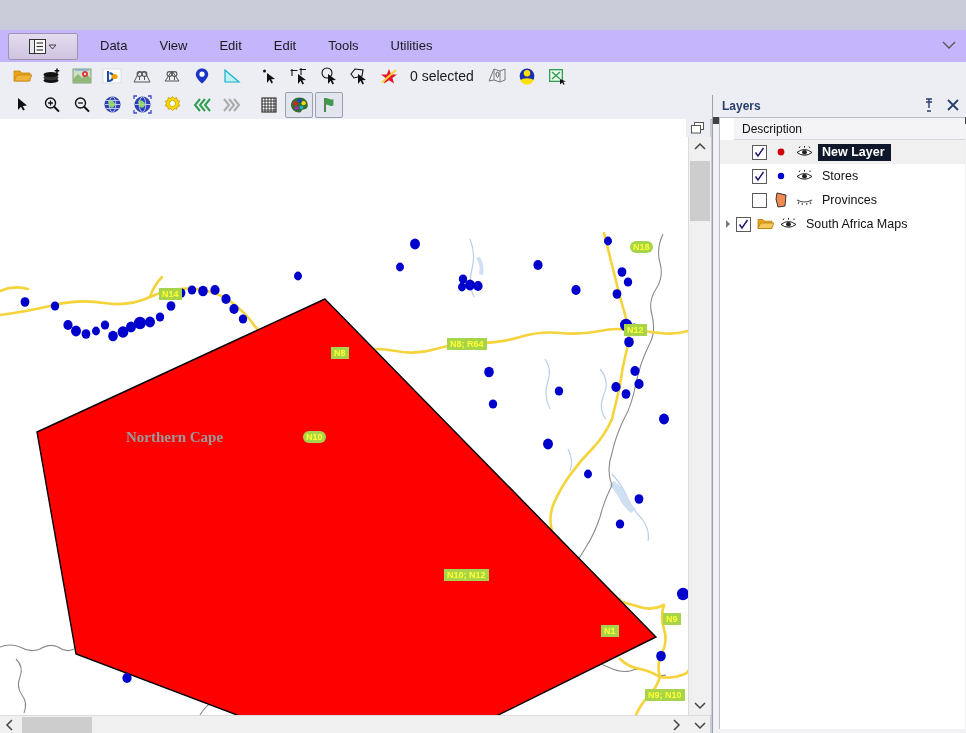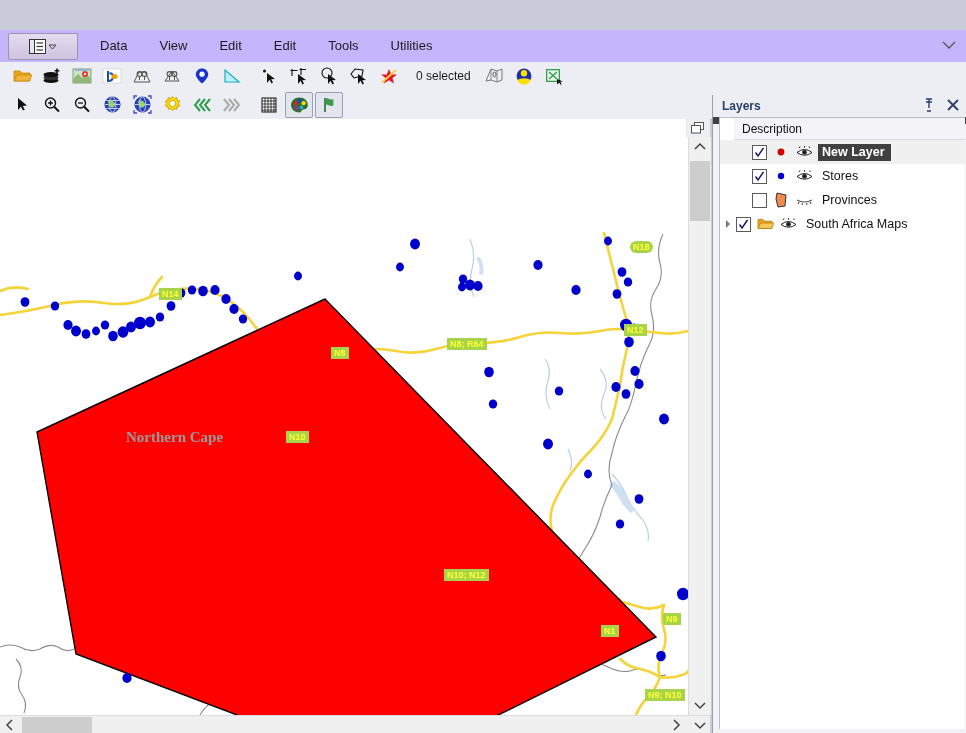--- a/index.html
+++ b/index.html
@@ -61,21 +61,21 @@
     background:#eceef3;border-bottom:1px solid #b9bcc7;
     display:flex;align-items:center;
   }
   .tbtn{
     width:26px;height:24px;margin:0 1px;
     display:flex;align-items:center;justify-content:center;
     border:1px solid transparent;border-radius:2px;
   }
   .tbtn.pressed{background:#e2e5ee;border:1px solid #9aa0b0;}
   .tsep{width:7px;}
-  .sel-count{font-size:12px;color:#1b1b1b;margin:0 8px 0 12px;white-space:nowrap;}
+  .sel-count{font-size:14px;color:#1b1b1b;margin:0 8px 0 6px;white-space:nowrap;}
 
   
   .mapwrap{
     position:absolute;left:0;top:119px;width:710px;height:614px;
     background:#ffffff;
   }
   .mapcanvas{
     position:absolute;left:0;top:0;width:688px;height:596px;
     background:#ffffff;overflow:hidden;
   }
@@ -154,21 +154,21 @@
   .col-head{
     height:21px;background:#f4f4f6;border-bottom:1px solid #d5d8df;
     display:flex;align-items:center;margin-left:14px;
   }
   .col-head span{font-size:12px;color:#111;margin-left:8px;}
   .tree{position:relative;}
   .trow{
     height:24px;display:flex;align-items:center;position:relative;
   }
   .trow.selected .trow-label{
-    background:#404040;color:#ffffff;font-weight:bold;
+    background:#0f172a;color:#ffffff;font-weight:bold;
   }
   .trow.selected{background:#f0f0f0;}
   .expander{width:16px;display:flex;align-items:center;justify-content:center;color:#777;font-size:8px;}
   .chk{
     width:13px;height:13px;border:1px solid #5a5a5a;background:#fff;
     display:flex;align-items:center;justify-content:center;margin-right:5px;flex:0 0 auto;
   }
   .chk svg{display:block;}
   .layer-sym{width:18px;display:flex;align-items:center;justify-content:center;margin-right:4px;flex:0 0 auto;}
   .layer-eye{width:20px;display:flex;align-items:center;justify-content:center;margin-right:4px;flex:0 0 auto;}
@@ -562,21 +562,21 @@
         </g>
       </svg>
 
       <div class="province-label" style="left:126px;top:310px;">Northern Cape</div>
 
       <div class="road-label" style="left:630px;top:122px;border-radius:6px;">N18</div>
       <div class="road-label" style="left:159px;top:169px;">N14</div>
       <div class="road-label" style="left:624px;top:205px;">N12</div>
       <div class="road-label" style="left:331px;top:228px;">N8</div>
       <div class="road-label" style="left:447px;top:219px;">N8; R64</div>
-      <div class="road-label" style="left:286px;top:312px;">N10</div>
+      <div class="road-label" style="left:303px;top:312px;border-radius:6px;">N10</div>
       <div class="road-label" style="left:444px;top:450px;">N10; N12</div>
       <div class="road-label" style="left:601px;top:506px;">N1</div>
       <div class="road-label" style="left:663px;top:494px;">N9</div>
       <div class="road-label" style="left:645px;top:570px;">N9; N10</div>
 
     </div>
 
     <div class="map-restore">
       <svg width="14" height="12" viewBox="0 0 14 12">
         <rect x="3.5" y="0.5" width="9" height="7" fill="#fff" stroke="#555" stroke-width="1"></rect>

